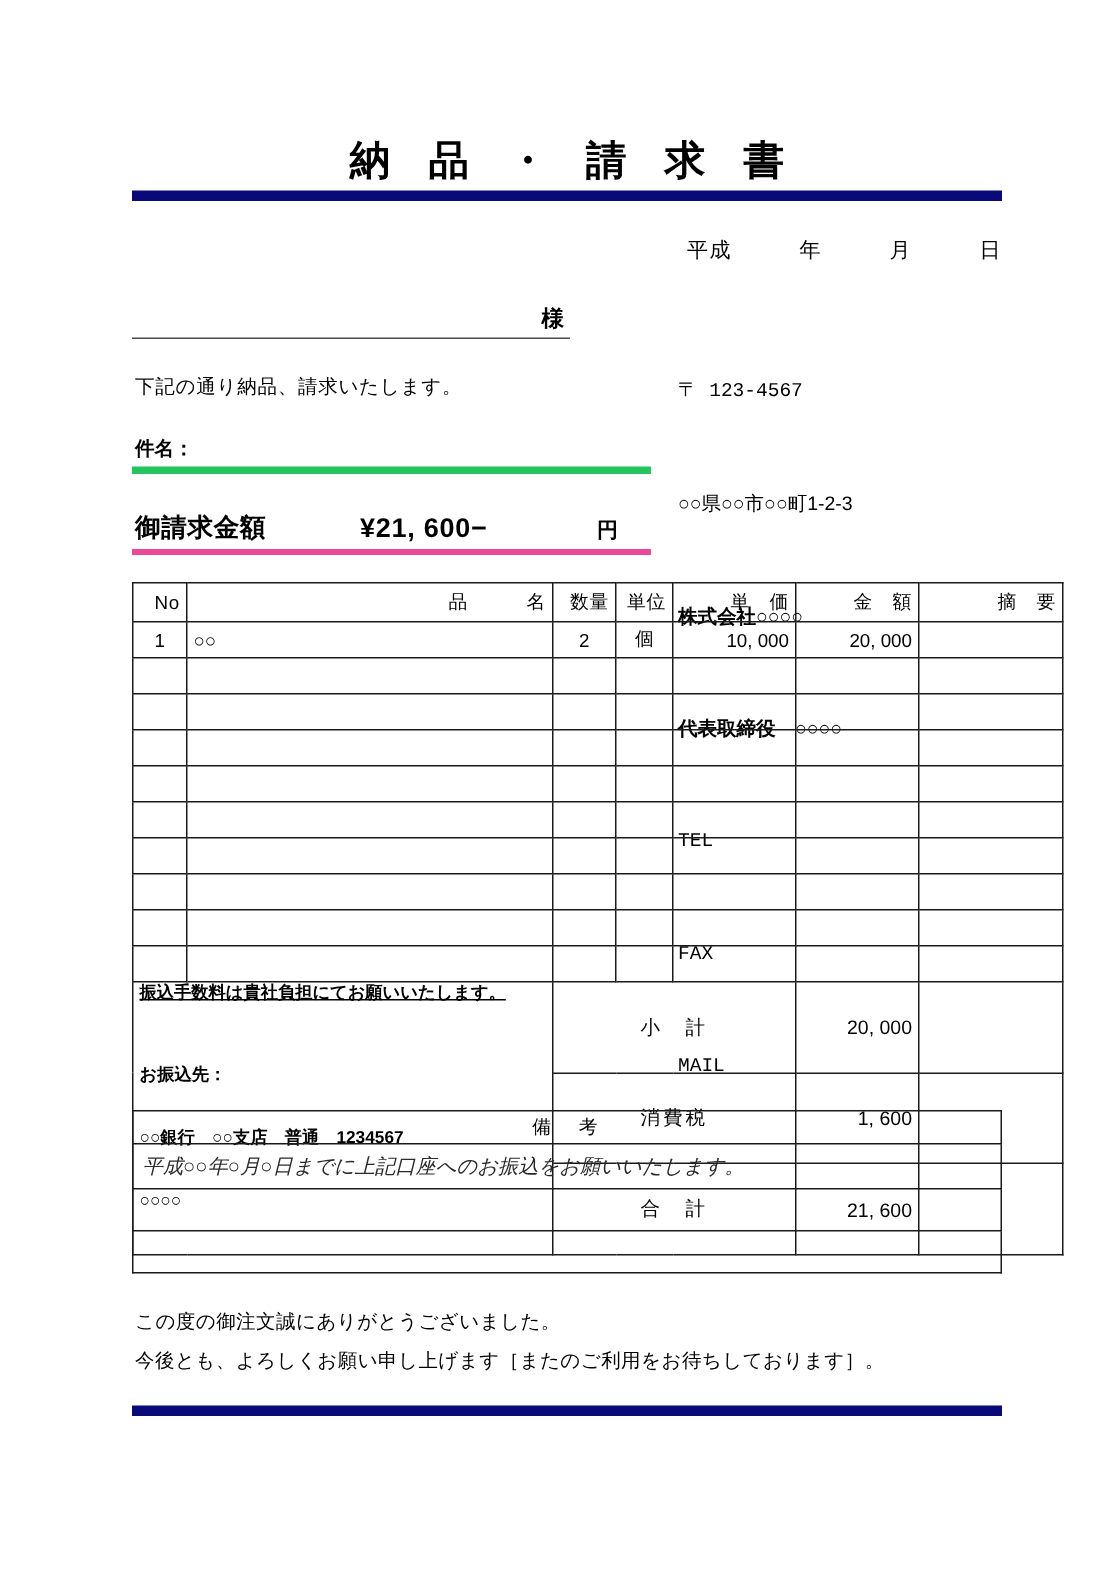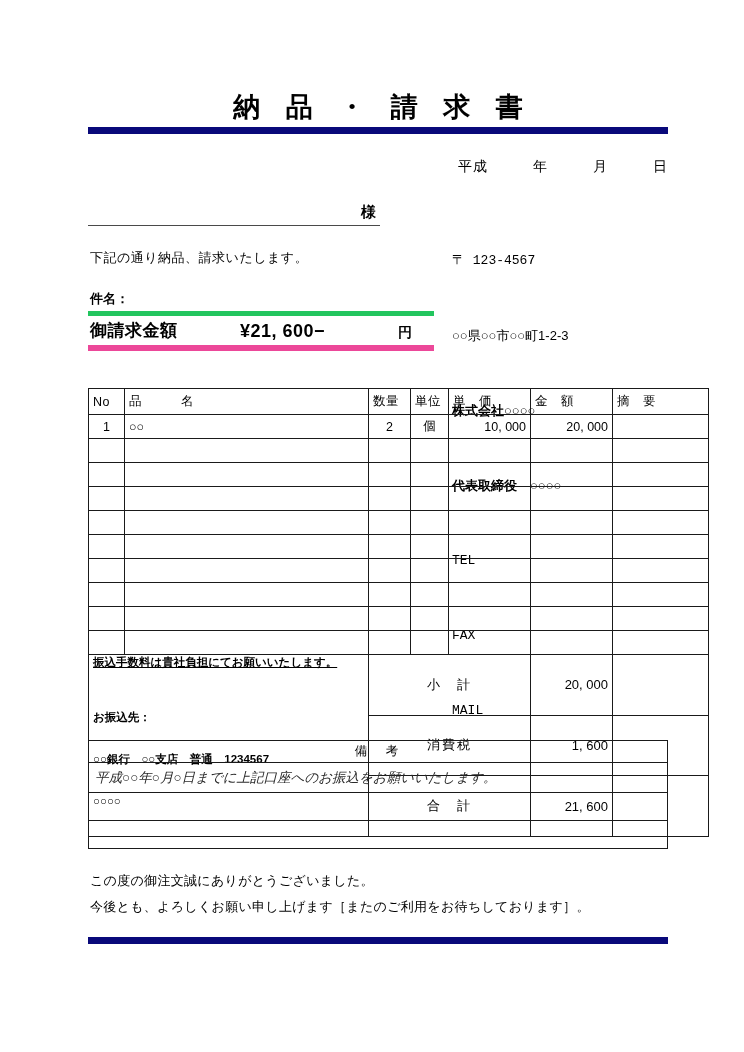--- a/index.html
+++ b/index.html
@@ -105,24 +105,24 @@
     position: absolute;
     left: 2px;
     bottom: 3px;
     font-size: 13px;
     font-weight: bold;
     white-space: pre;
   }
   .total-row {
     position: absolute;
     left: 88px;
-    top: 321px;
+    top: 340px;
     width: 346px;
     height: 30px;
-    border-bottom: 6px solid #ec4899;
+    border-bottom: 4px solid #ec4899;
     box-sizing: border-box;
   }
   .total-label {
     position: absolute;
     left: 2px;
     bottom: 3px;
     font-size: 17px;
     font-weight: bold;
     letter-spacing: 0.5px;
     white-space: pre;
@@ -170,21 +170,21 @@
   }
   table.items td, table.items th {
     border: 1px solid #1a1a1a;
     padding: 0 4px;
     height: 24px;
     box-sizing: border-box;
     font-weight: normal;
     overflow: hidden;
   }
   table.items th {
-    text-align: left;
+    text-align: right;
     height: 26px;
     white-space: pre;
     letter-spacing: 0.5px;
   }
   .c-no    { width: 36px;  text-align: center; }
   .c-name  { width: 244px; text-align: left; }
   .c-qty   { width: 42px;  text-align: center; }
   .c-unit  { width: 38px;  text-align: center; }
   .c-price { width: 82px;  text-align: right; }
   .c-amt   { width: 82px;  text-align: right; }

